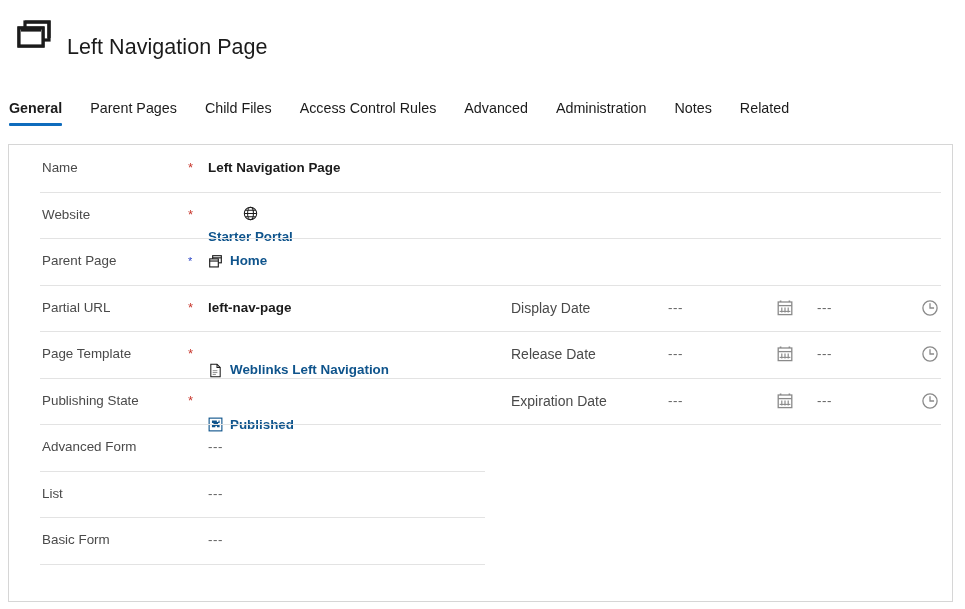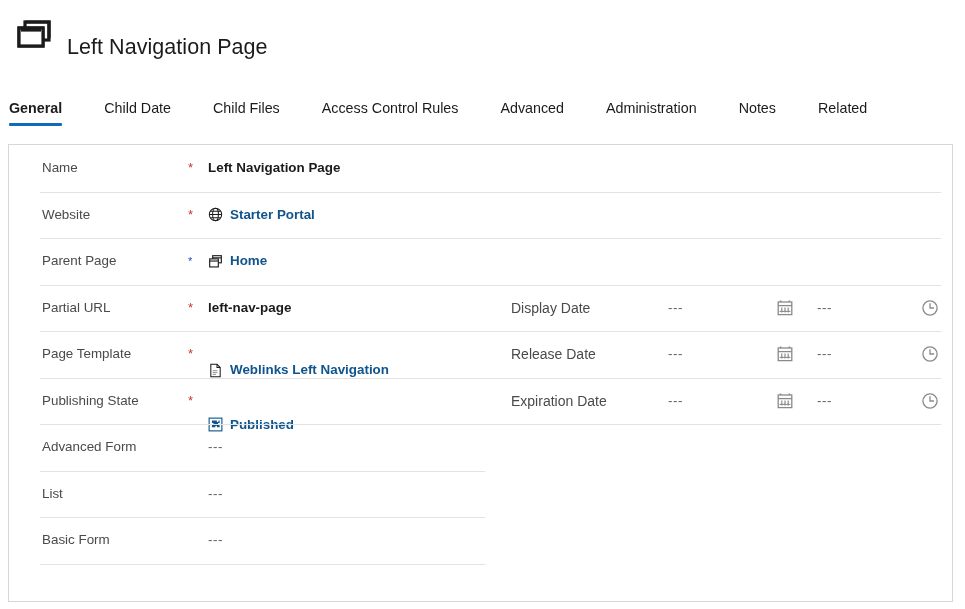--- a/index.html
+++ b/index.html
@@ -27,21 +27,21 @@
   .chevron-down { width: 14px; height: 9px; display: block; }
   .record-title {
     position: absolute; left: 67px; top: 33px;
     font-size: 21.5px; color: #1b1b1b; font-weight: 400;
     letter-spacing: 0.05px; line-height: 28px; white-space: nowrap;
   }
 
   
   .tabbar {
     position: absolute; left: 0; top: 99px; width: 965px; height: 32px;
-    display: flex; align-items: flex-start; gap: 14px;
+    display: flex; align-items: flex-start;
   }
   .tab {
     position: relative; font-size: 14.3px; color: #1b1b1b;
     padding: 0 0 9px 0; margin-right: 28px; white-space: nowrap;
     line-height: 18px; cursor: pointer; background: none; border: none;
     font-family: "Liberation Sans", sans-serif;
   }
   .tab:first-child { margin-left: 9px; }
   .tab.active { font-weight: 700; }
   .tab.active::after {
@@ -125,21 +125,21 @@
         <path d="M9 15 h20" stroke="#1b1b1b" stroke-width="3.2"></path>
       </svg>
     </span>
 
 
     <div class="record-title">Left Navigation Page</div>
   </div>
 
   <div class="tabbar" id="tabbar">
       <button class="tab active">General</button>
-      <button class="tab">Child Date</button>
+      <button class="tab">Parent Pages</button>
       <button class="tab">Child Files</button>
       <button class="tab">Access Control Rules</button>
       <button class="tab">Advanced</button>
       <button class="tab">Administration</button>
       <button class="tab">Notes</button>
       <button class="tab">Related</button>
     </div>
 
   <div class="form-card">
     <div class="grid" id="formgrid">
@@ -147,21 +147,21 @@
           <div class="field-label" style="top: 14.25px;">Name</div>
           <div class="req" style="top: 14.25px;">*</div>
           <div class="field-value" style="top: 14.25px;">
             <span class="val-bold">Left Navigation Page</span>
           </div>
         </div>
         <div class="divider full" style="top: 46.5px;"></div>
         <div class="row" style="top: 46.5px;">
           <div class="field-label" style="top: 14.25px;">Website</div>
           <div class="req" style="top: 14.25px;">*</div>
-          <div class="field-value" style="top: 14.25px;">
+          <div class="field-value" style="top: 14.25px; flex-direction: column;">
             <span style="display: flex;">
               <svg class="icon-inline" viewBox="0 0 16 16" xmlns="http://www.w3.org/2000/svg">
                 <circle cx="8" cy="8" r="6.6" fill="none" stroke="#1b1b1b" stroke-width="1.1"></circle>
                 <ellipse cx="8" cy="8" rx="3.1" ry="6.6" fill="none" stroke="#1b1b1b" stroke-width="1.1"></ellipse>
                 <path d="M1.6 8 h12.8 M2.6 4.6 h10.8 M2.6 11.4 h10.8" stroke="#1b1b1b" stroke-width="1.1" fill="none"></path>
               </svg>
             </span>
             <span class="val-link">Starter Portal</span>
           </div>
         </div>

